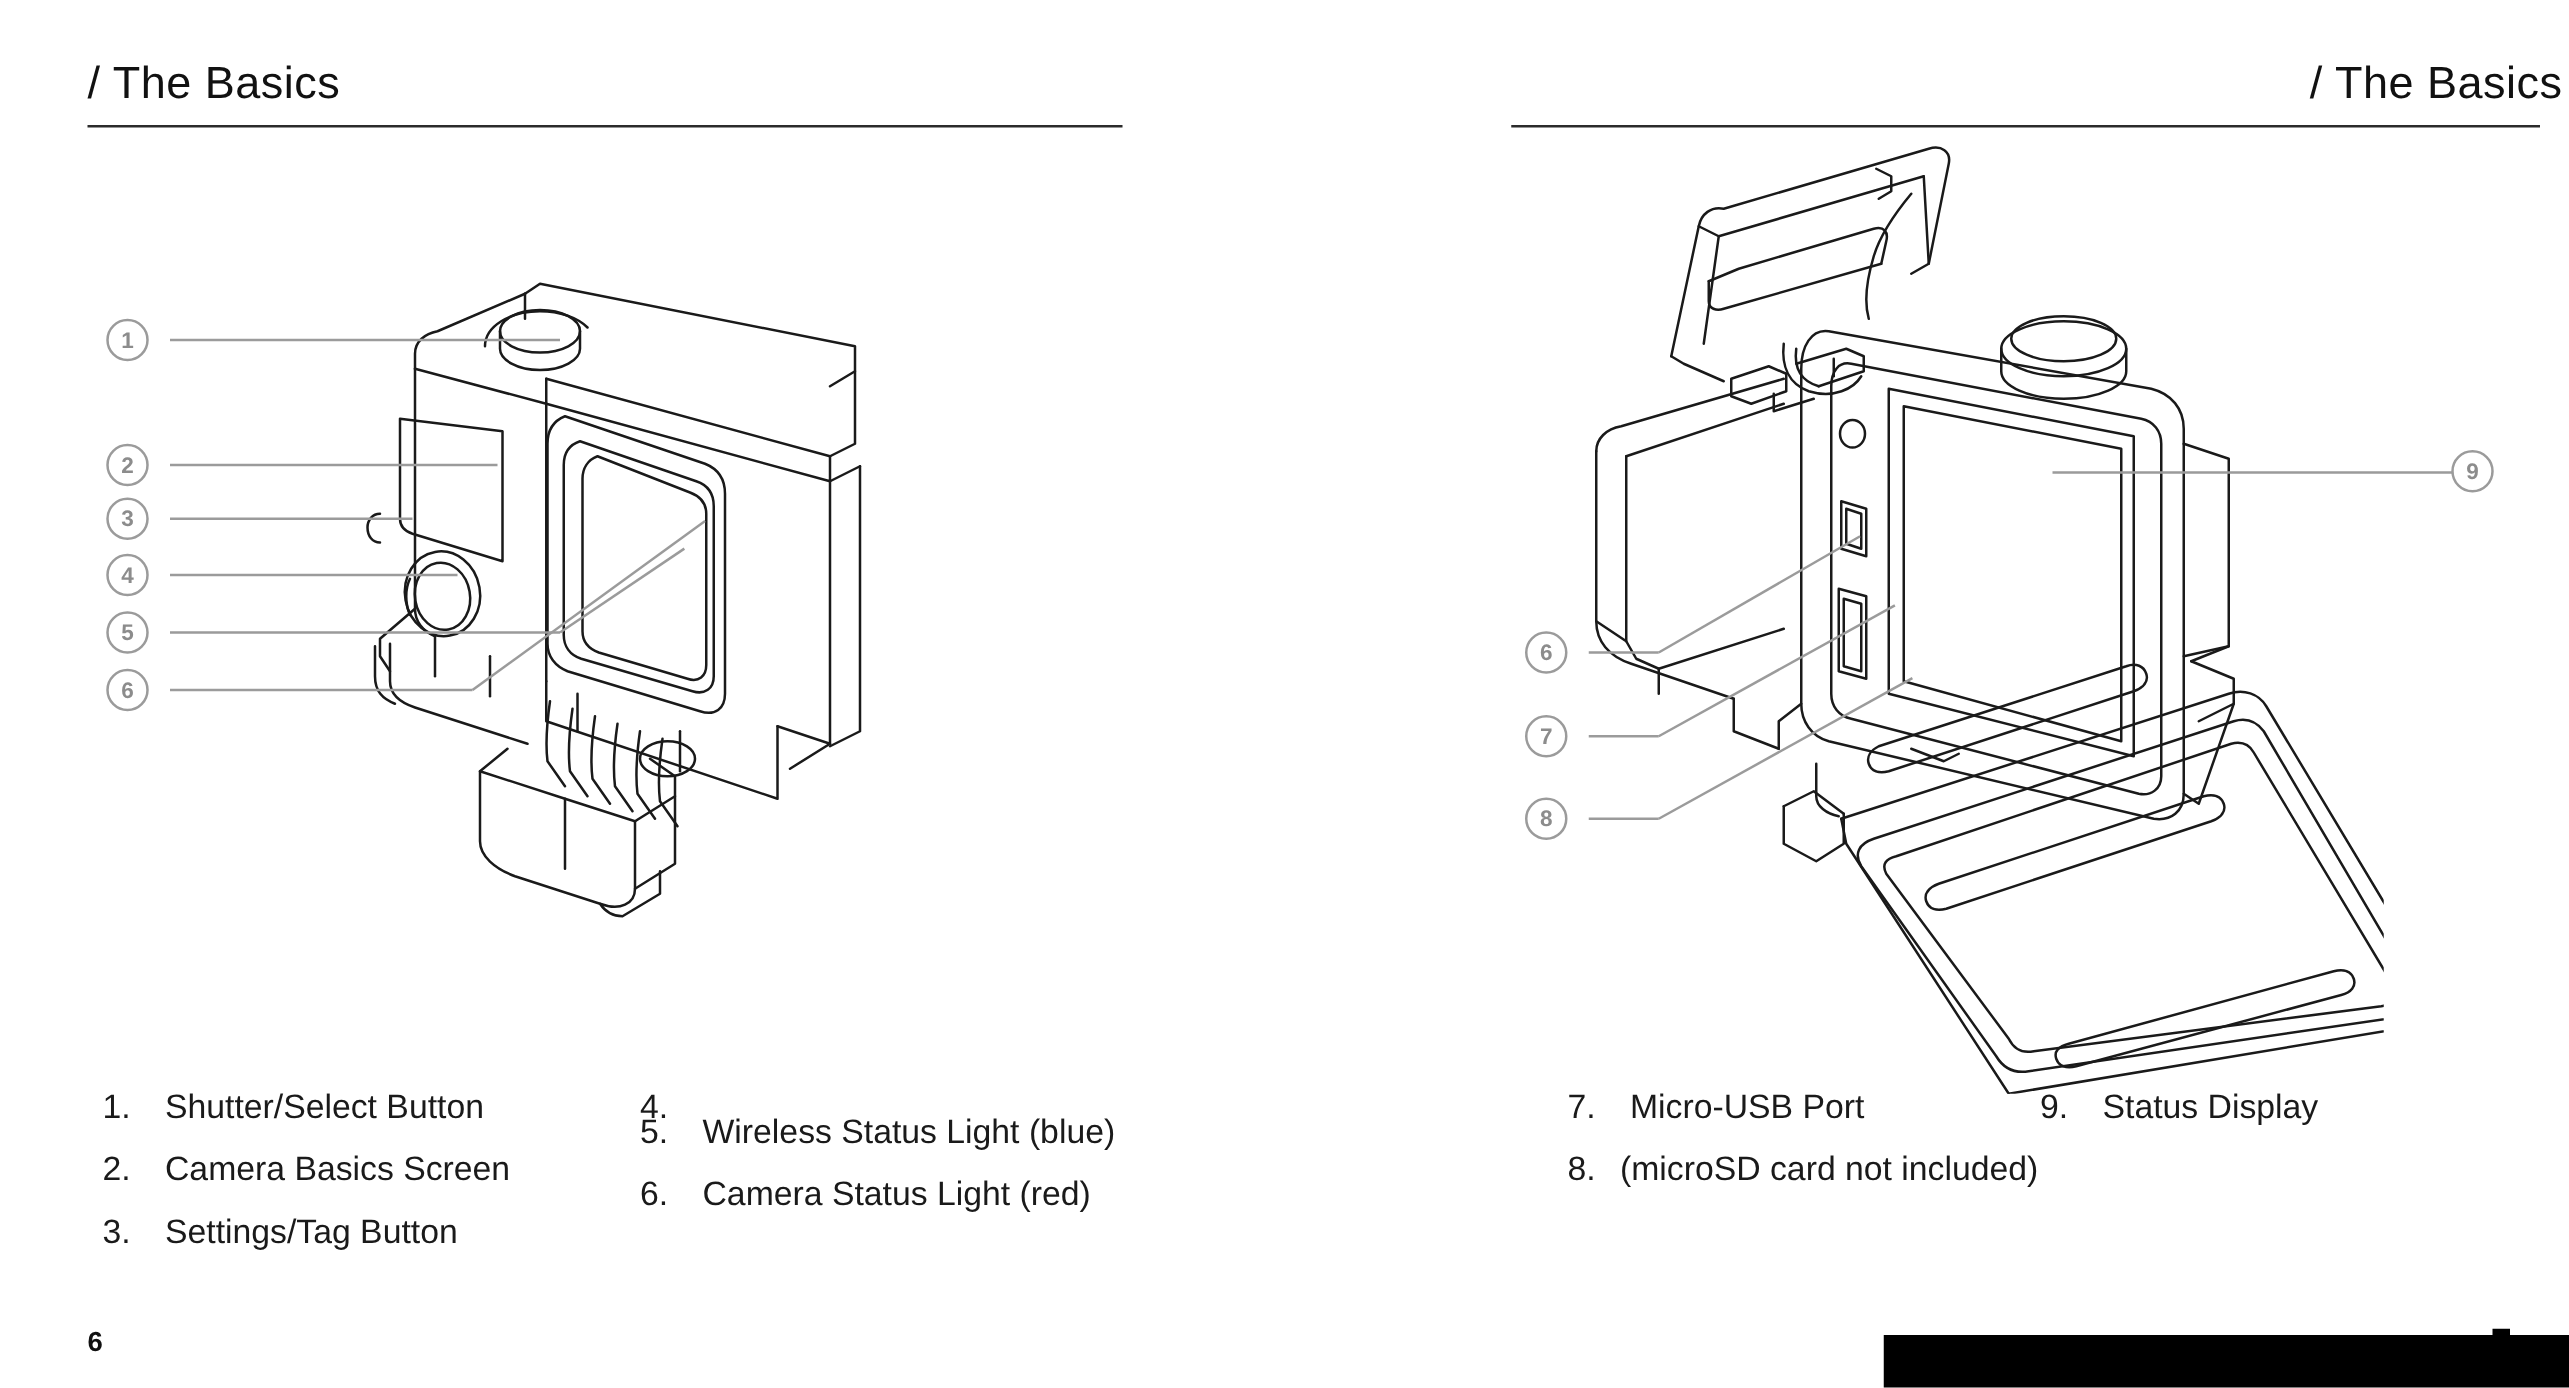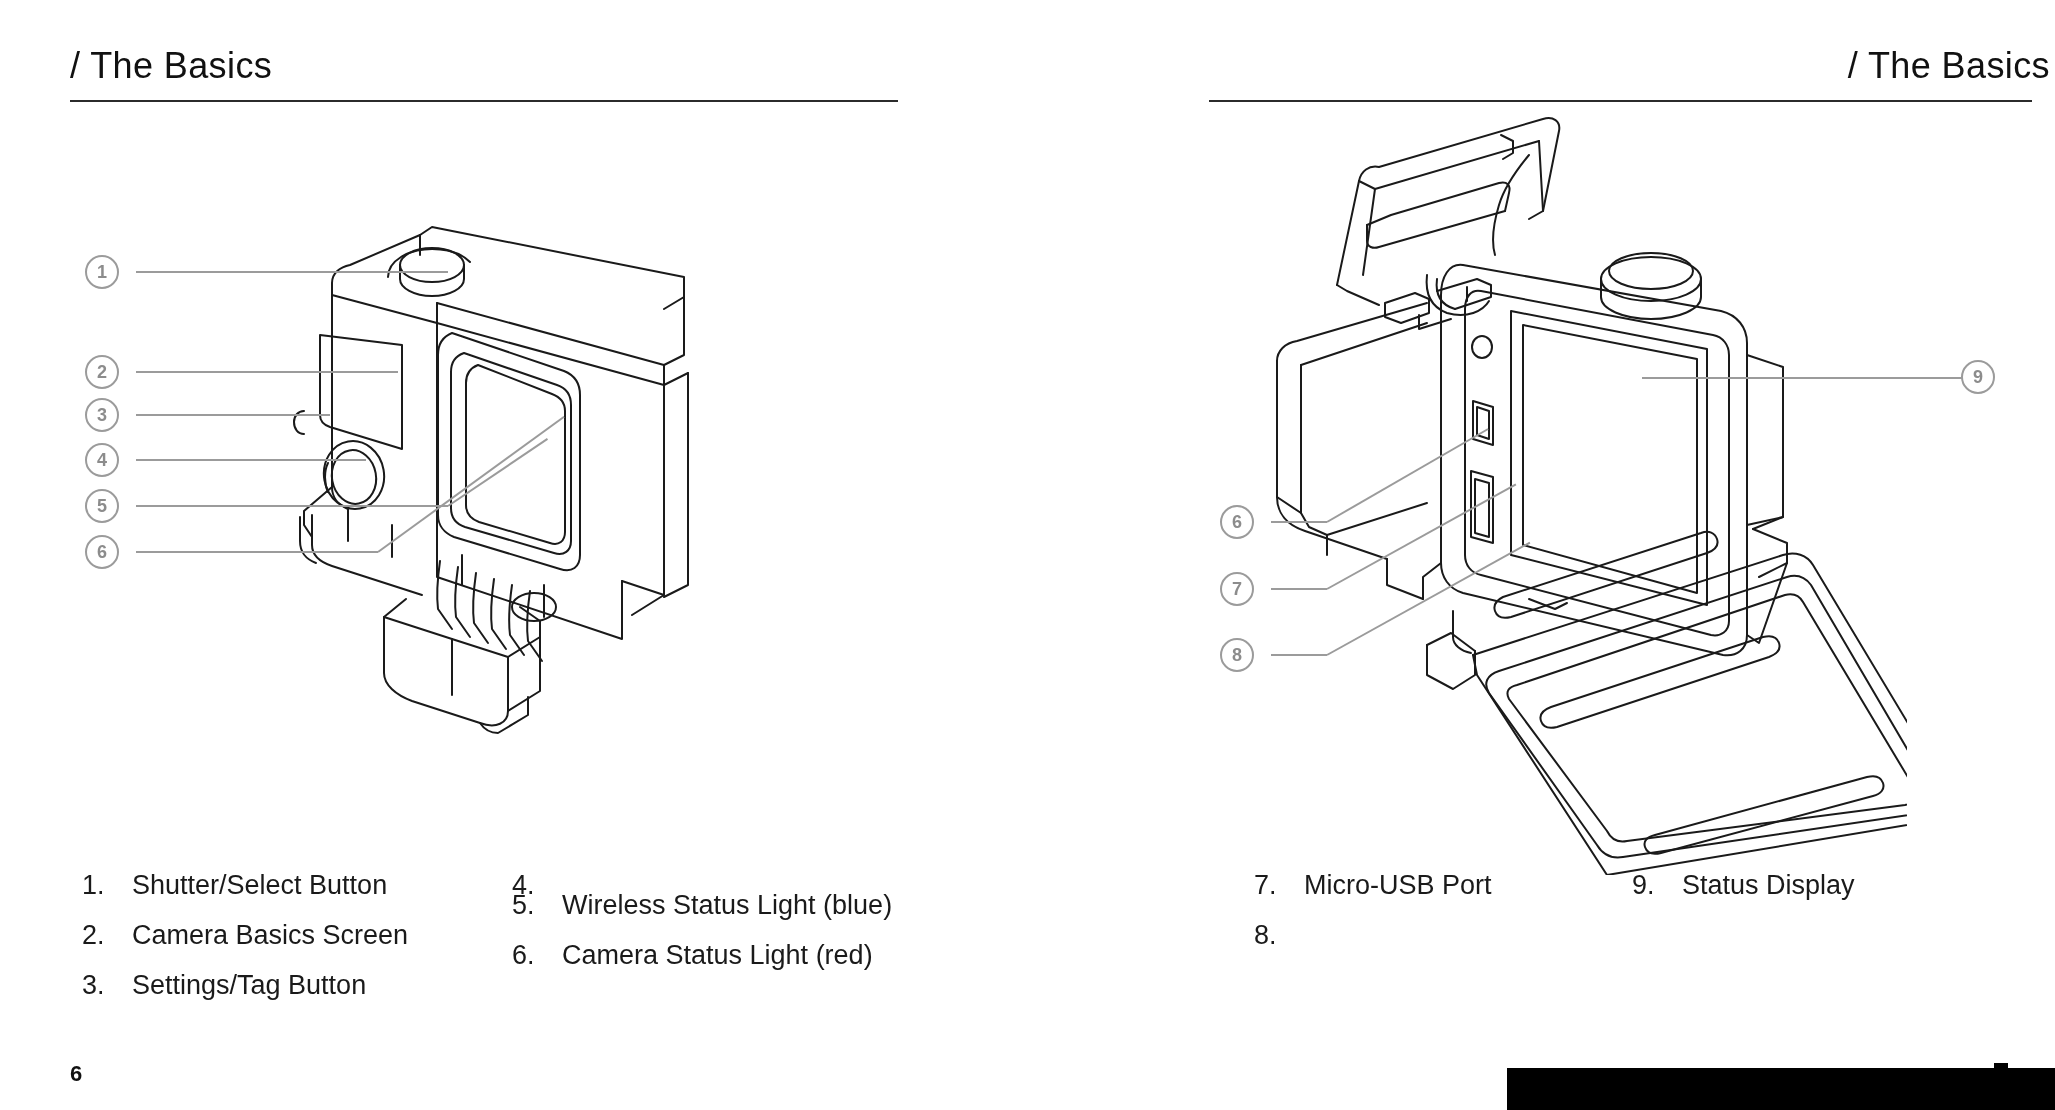--- a/index.html
+++ b/index.html
@@ -265,20 +265,21 @@
     <div class="leader" style="left:1630px;top:377px;width:320px;"></div>
     <div class="callout" style="left:1949px;top:360px;">9</div>
 
     <div class="list rc1">
       <div class="li">
         <span class="num">7.</span>
         <span class="txt">Micro-USB Port</span>
       </div>
       <div class="li">
         <span class="num">8.</span>
+        <span class="sub">(microSD card not included)</span>
       </div>
     </div>
 
     <div class="list rc2">
       <div class="li">
         <span class="num">9.</span>
         <span class="txt">Status Display</span>
       </div>
     </div>
 

